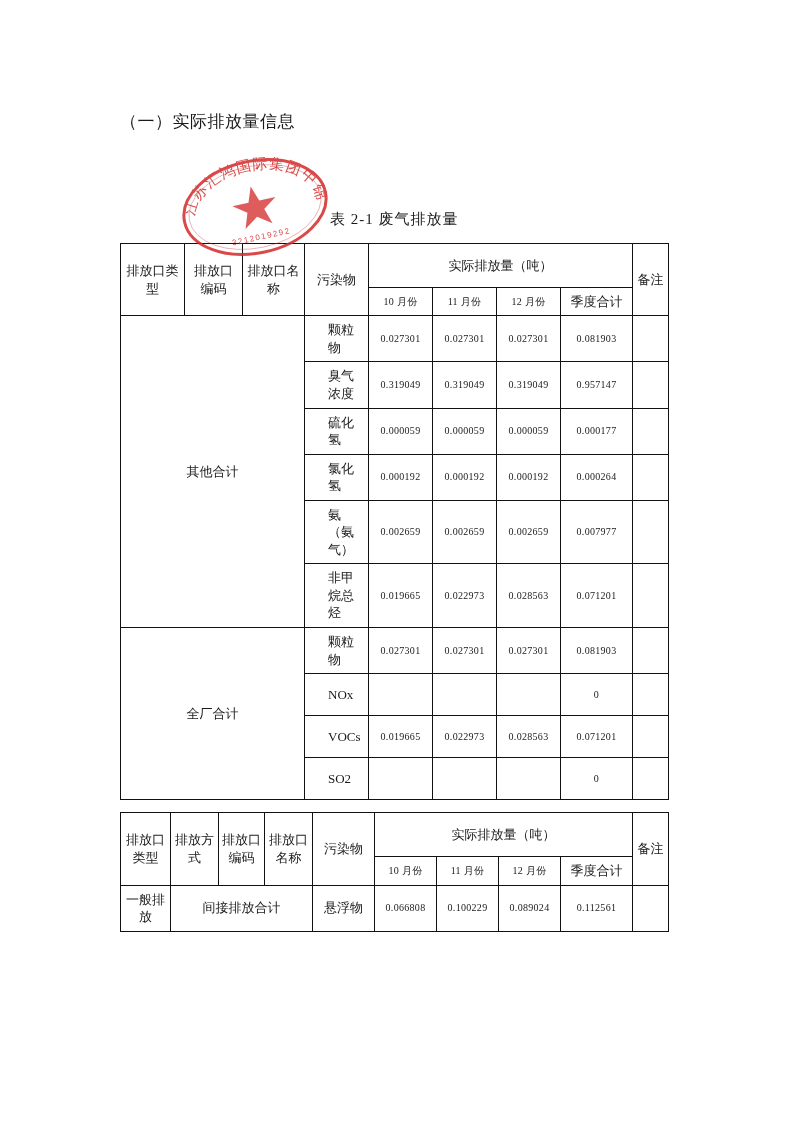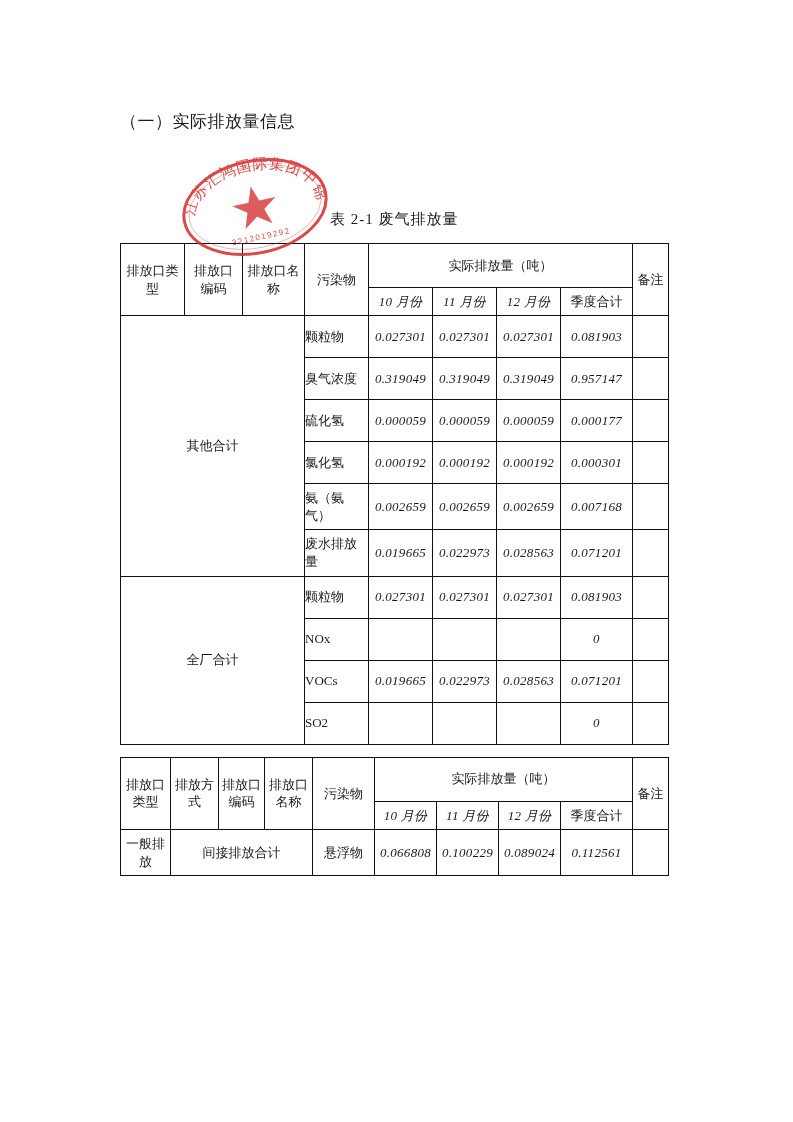--- a/index.html
+++ b/index.html
@@ -55,27 +55,26 @@
     border: 1px solid #111;
     font-weight: normal;
     font-size: 13px;
     text-align: center;
     vertical-align: middle;
     padding: 5px 3px;
     line-height: 1.35;
   }
   .num {
     font-family: "Liberation Serif", "DejaVu Serif", serif;
-    font-size: 13px;
+    font-size: 10px;
     letter-spacing: 0.3px;
-    font-style: italic;
   }
   .pol {
     text-align: left;
-    padding-left: 0;
+    padding-left: 23px;
     font-size: 13px;
   }
   .grp {
     font-size: 13px;
   }
   .hdr-tall {
     height: 44px;
   }
   .row-h {
     height: 42px;
@@ -158,33 +157,33 @@
           <td class="num">0.000059</td>
           <td class="num">0.000059</td>
           <td class="num">0.000177</td>
           <td></td>
         </tr>
         <tr class="row-h">
           <td class="pol">氯化氢</td>
           <td class="num">0.000192</td>
           <td class="num">0.000192</td>
           <td class="num">0.000192</td>
-          <td class="num">0.000301</td>
+          <td class="num">0.000264</td>
           <td></td>
         </tr>
         <tr class="row-h">
           <td class="pol">氨（氨气）</td>
           <td class="num">0.002659</td>
           <td class="num">0.002659</td>
           <td class="num">0.002659</td>
-          <td class="num">0.007168</td>
-          <td></td>
-        </tr>
-        <tr class="row-h">
-          <td class="pol">废水排放量</td>
+          <td class="num">0.007977</td>
+          <td></td>
+        </tr>
+        <tr class="row-h">
+          <td class="pol">非甲烷总烃</td>
           <td class="num">0.019665</td>
           <td class="num">0.022973</td>
           <td class="num">0.028563</td>
           <td class="num">0.071201</td>
           <td></td>
         </tr>
 
         <tr class="row-h">
           <td class="grp" colspan="3" rowspan="4">全厂合计</td>
           <td class="pol">颗粒物</td>

